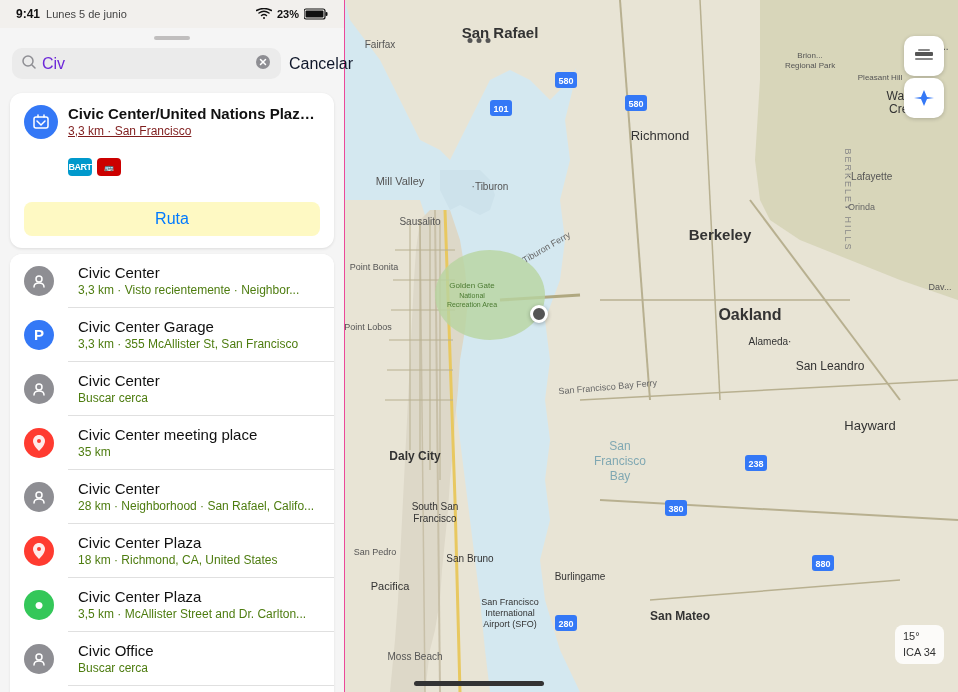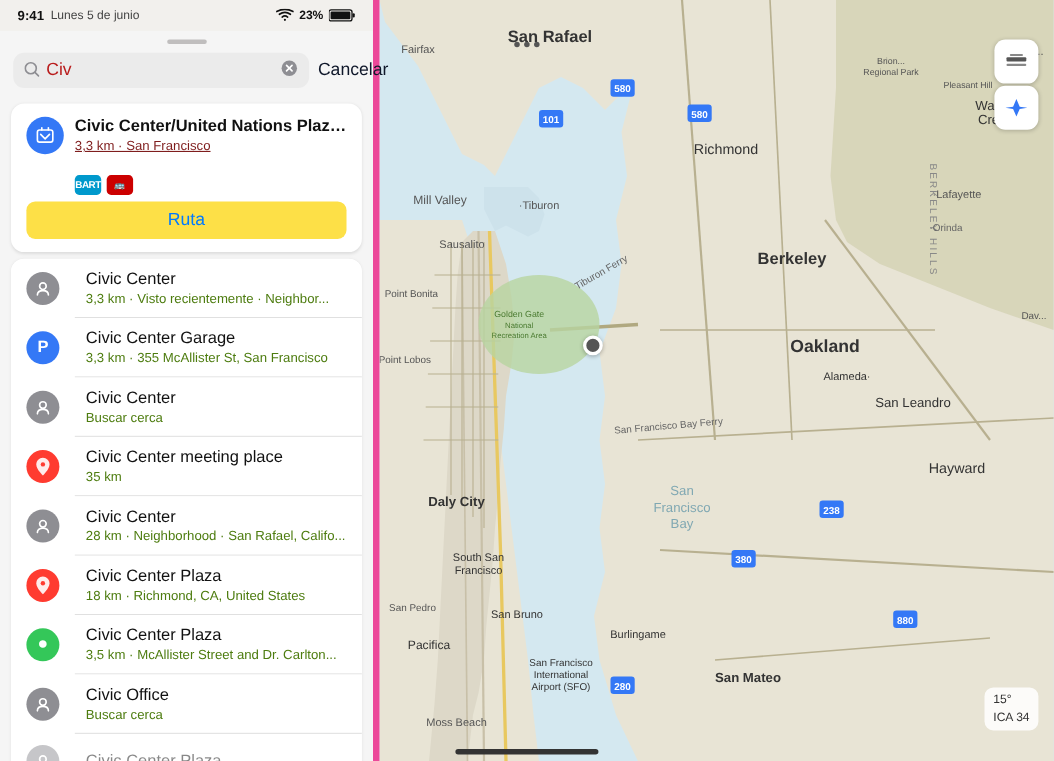--- a/index.html
+++ b/index.html
@@ -49,21 +49,21 @@
     
     .sidebar {
       position: absolute;
       top: 0; left: 0;
       width: 345px;
       height: 100%;
       background: #f5f5f5;
       z-index: 50;
       display: flex;
       flex-direction: column;
-      border-right: 6px solid #ec4899;
+      border-right: 1px solid #ec4899;
       justify-content: space-between;
     }
 
     
     .search-area {
       background: #f5f5f5;
       padding: 36px 12px 8px 12px;
     }
 
     .drag-handle {
@@ -94,21 +94,21 @@
       color: #8e8e93;
       font-size: 14px;
     }
 
     .search-input {
       flex: 1;
       background: transparent;
       border: none;
       outline: none;
       font-size: 16px;
-      color: #b91c1c;
+      color: #6d28d9;
     }
 
     .clear-btn {
       color: #8e8e93;
       font-size: 16px;
       cursor: pointer;
       background: none;
       border: none;
       line-height: 1;
     }
@@ -205,22 +205,22 @@
       font-weight: 700;
       color: white;
     }
 
     .badge-bart { background: #0099cc; letter-spacing: -0.5px; }
     .badge-muni { background: #cc0000; }
 
     .route-btn {
       display: block;
       width: 100%;
-      margin-top: 6px;
-      background: #fde047;
+      margin-top: 26px;
+      background: #fef9c3;
       border: none;
       border-radius: 8px;
       padding: 8px;
       font-size: 16px;
       color: #007aff;
       font-weight: 500;
       cursor: pointer;
       text-align: center;
     }
 

